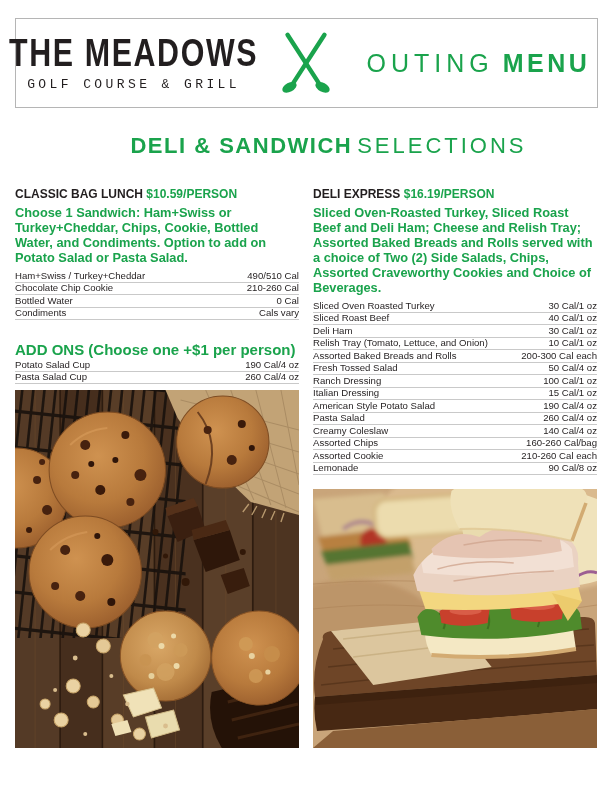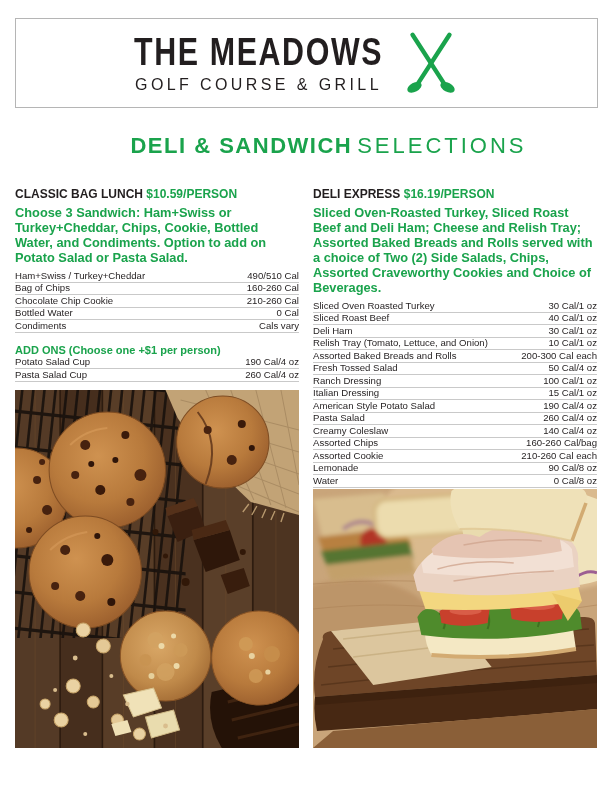--- a/index.html
+++ b/index.html
@@ -6,21 +6,21 @@
   html,body { margin:0; padding:0; background:#fff; }
   .page { position:relative; width:612px; height:792px; background:#fff; overflow:hidden;
           font-family:"Liberation Sans", sans-serif; color:var(--ink); }
 
   
   .header-box { position:absolute; left:15px; top:18px; width:581px; height:88px;
                 border:1px solid #b5b5b5; display:flex; align-items:center; justify-content:center; gap:26px; }
   .brand { width:222px; display:flex; flex-direction:column; align-items:center; }
   .brand-name { font-size:38px; font-weight:700; letter-spacing:2px; line-height:1;
                 transform:scaleX(0.8); transform-origin:center; white-space:nowrap; }
-  .brand-sub { font-size:16px; letter-spacing:3.4px; margin-top:5px; white-space:nowrap; }
+  .brand-sub { font-size:13px; letter-spacing:3.4px; margin-top:5px; white-space:nowrap;font-family:Liberation Mono, monospace; }
   .clubs { width:70px; height:70px; flex:0 0 auto; }
   .outing { font-size:25px; color:var(--green); letter-spacing:5px; white-space:nowrap; }
   .outing .m { font-weight:700; letter-spacing:3.5px; margin-left:9px; }
 
   
   .page-title { position:absolute; top:133px; left:0; width:612px; text-align:center;
                 font-size:22px; color:var(--green); }
   .page-title .b { font-weight:700; letter-spacing:1.5px;margin-left:45px; }
   .page-title .lt { letter-spacing:3px; margin-left:5px; }
 
@@ -28,21 +28,21 @@
   .col { position:absolute; top:186px; width:284px; }
   .col-left { left:15px; }
   .col-right { left:313px; }
   .sec-title { font-size:12px; font-weight:700; line-height:17px; white-space:nowrap; }
   .sec-title .p { color:var(--green); }
   .sec-desc { margin-top:2px; font-size:12.8px; font-weight:700; color:var(--green); line-height:15px; }
   .menu-table { margin-top:5px; }
   .row { display:flex; justify-content:space-between; align-items:baseline;
          font-size:9.6px; line-height:10px; padding:0.5px 0 1px; border-bottom:1px solid var(--rule); }
   .row .cal { text-align:left; white-space:nowrap; }
-  .addons-title { margin-top:11px; margin-bottom:1px; font-size:11px; font-weight:700; color:var(--green); }
+  .addons-title { margin-top:21px; margin-bottom:1px; font-size:15px; font-weight:700; color:var(--green); }
 
   
   .photo { position:absolute; overflow:hidden; }
   .photo-cookies { left:15px; top:390px; width:284px; height:358px; }
   .photo-sandwich { left:313px; top:489px; width:284px; height:259px; }
   .photo svg { display:block; }
 </style>
 </head>
 <body>
 
@@ -56,40 +56,37 @@
     <div class="clubs">
       <svg viewBox="0 0 72 72" width="70" height="70">
         <g stroke="#1aa34c" stroke-width="4.5" stroke-linecap="round">
           <line x1="17" y1="7" x2="50" y2="58"></line>
           <line x1="55" y1="7" x2="22" y2="58"></line>
         </g>
         <ellipse cx="53" cy="61" rx="8" ry="4.6" transform="rotate(28 53 61)" fill="#1aa34c"></ellipse>
         <ellipse cx="19" cy="61" rx="8" ry="4.6" transform="rotate(-28 19 61)" fill="#1aa34c"></ellipse>
       </svg>
     </div>
+    <div class="outing"><span class="o">OUTING</span><span class="m">MENU</span></div>
   </div>
 
   <div class="page-title">
     <span class="b">DELI &amp; SANDWICH</span><span class="lt">SELECTIONS</span>
   </div>
 
   <div class="col col-left">
     <div class="sec-title">
       <span class="t">CLASSIC BAG LUNCH</span>
       <span class="p">$10.59/PERSON</span>
     </div>
-    <div class="sec-desc">Choose 3 Sandwich: Ham+Swiss or Turkey+Cheddar, Chips, Cookie, Bottled Water, and Condiments. Option to add on Potato Salad or Pasta Salad.</div>
+    <div class="sec-desc">Choose 1 Sandwich: Ham+Swiss or Turkey+Cheddar, Chips, Cookie, Bottled Water, and Condiments. Option to add on Potato Salad or Pasta Salad.</div>
     <div class="menu-table">
         <div class="row">
         <span class="nm">Ham+Swiss / Turkey+Cheddar</span>
         <span class="cal">490/510 Cal</span>
-      </div>
-        <div class="row">
-        <span class="nm">Bag of Chips</span>
-        <span class="cal">160-260 Cal</span>
       </div>
         <div class="row">
         <span class="nm">Chocolate Chip Cookie</span>
         <span class="cal">210-260 Cal</span>
       </div>
         <div class="row">
         <span class="nm">Bottled Water</span>
         <span class="cal">0 Cal</span>
       </div>
         <div class="row">
@@ -165,24 +162,20 @@
         <span class="nm">Assorted Chips</span>
         <span class="cal">160-260 Cal/bag</span>
       </div>
         <div class="row">
         <span class="nm">Assorted Cookie</span>
         <span class="cal">210-260 Cal each</span>
       </div>
         <div class="row">
         <span class="nm">Lemonade</span>
         <span class="cal">90 Cal/8 oz</span>
-      </div>
-        <div class="row">
-        <span class="nm">Water</span>
-        <span class="cal">0 Cal/8 oz</span>
       </div>
       </div>
   </div>
 
   <div class="photo photo-cookies">
     <svg viewBox="0 0 283 358" width="284" height="358" preserveAspectRatio="none">
       <defs>
         <radialGradient id="ckg" cx="42%" cy="38%" r="72%">
           <stop offset="0%" stop-color="#cf9250"></stop>
             <stop offset="55%" stop-color="#b87a3c"></stop>

